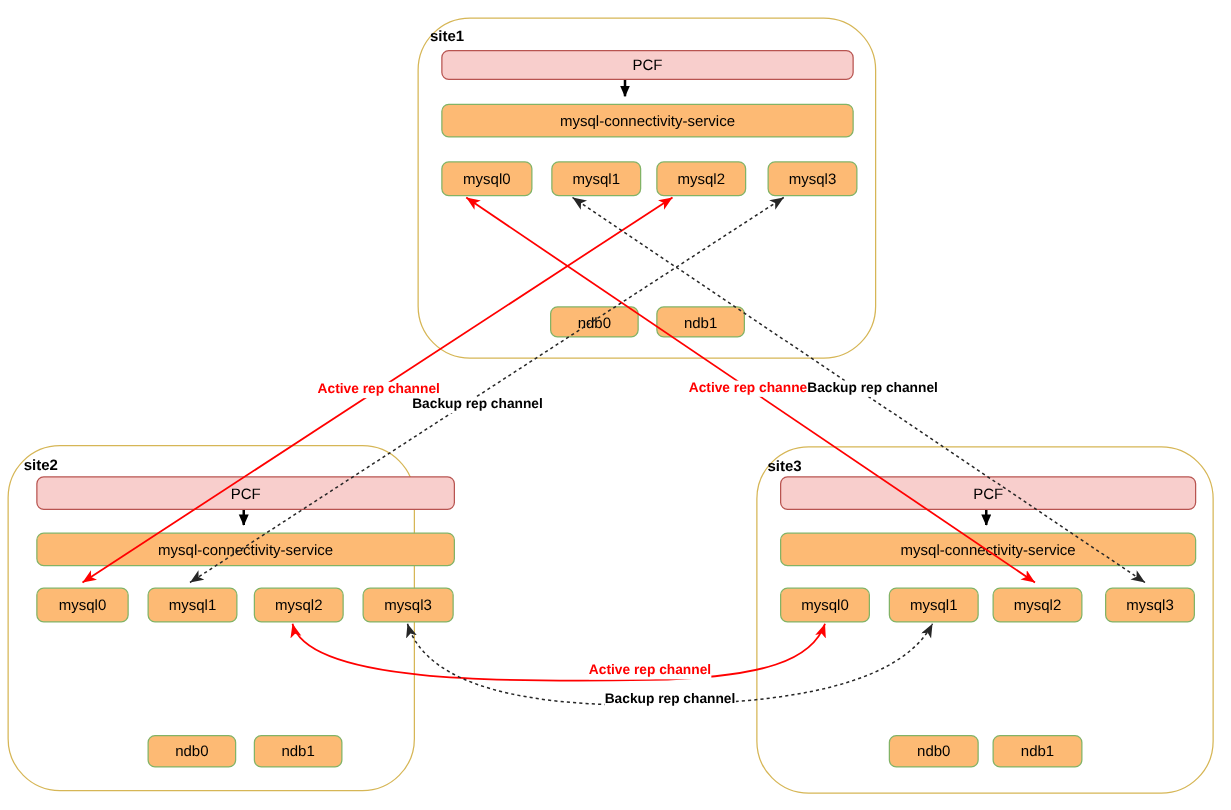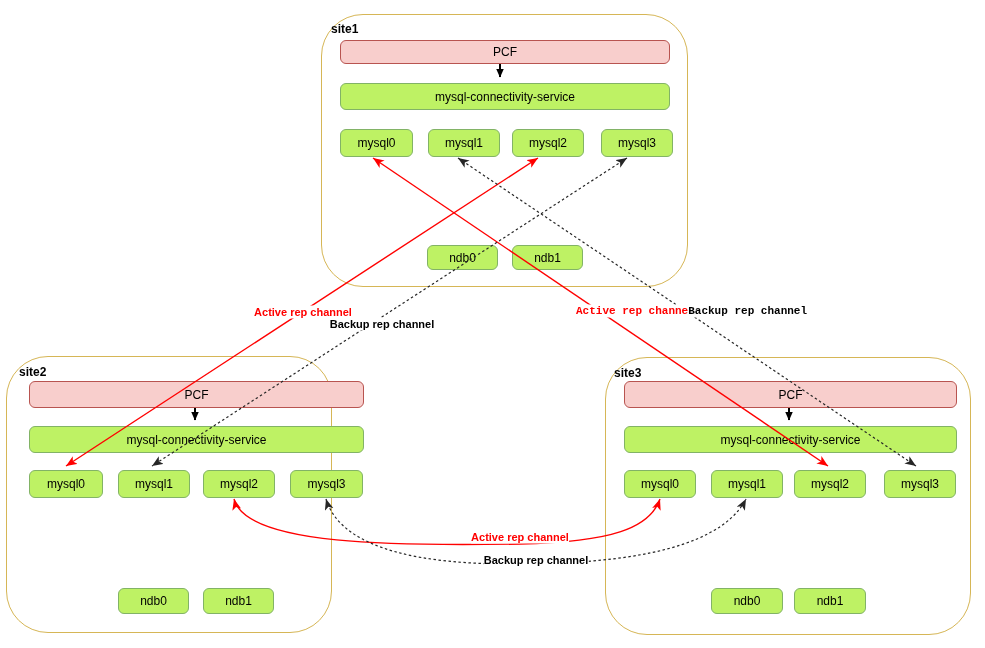--- a/index.html
+++ b/index.html
@@ -31,21 +31,21 @@
     align-items: center;
     justify-content: center;
     font-size: 12px;
     font-weight: normal;
     color: #000000;
     border-radius: 6px;
     box-sizing: border-box;
     white-space: nowrap;
   }
   .pcf-box   { background: #f8cecc; border: 1px solid #b85450; }
-  .green-box { background: #bef264; border: 1px solid #82b366; }
+  .green-box { background: #fdba74; border: 1px solid #82b366; }
   .overlay {
     position: absolute;
     left: 0; top: 0;
     z-index: 5;
     pointer-events: none;
   }
   .edge-label {
     position: absolute;
     z-index: 6;
     font-size: 11px;
@@ -57,21 +57,21 @@
   .edge-label.centered { transform: translate(-50%, -50%); text-align: right; }
   .active-text { color: #ff0000; }
   .backup-text { color: #000000; }
   .label-pair { display: flex; transform: translateY(-50%); }
 </style>
 </head>
 <body>
 
 <div class="canvas">
 
-  <div class="site" id="site1" style="left:321px; top:14px; width:367px; height:273px;">
+  <div class="site" id="site1" style="left:334px; top:14px; width:367px; height:273px;">
     <div class="site-label" style="left:9px; top:7px;">site1</div>
     <div class="box pcf-box" style="left:18px; top:25px; width:330px; height:24px;">PCF</div>
     <div class="box green-box" style="left:18px; top:68px; width:330px; height:27px;">mysql-connectivity-service</div>
     <div class="box green-box" style="left:18px; top:114px; width:73px; height:28px;">mysql0</div>
     <div class="box green-box" style="left:106px; top:114px; width:72px; height:28px;">mysql1</div>
     <div class="box green-box" style="left:190px; top:114px; width:72px; height:28px;">mysql2</div>
     <div class="box green-box" style="left:279px; top:114px; width:72px; height:28px;">mysql3</div>
     <div class="box green-box" style="left:105px; top:230px; width:71px; height:25px;">ndb0</div>
     <div class="box green-box" style="left:190px; top:230px; width:71px; height:25px;">ndb1</div>
   </div>
@@ -122,21 +122,21 @@
     <path d="M234,499 C246,546 400,546 520,544 C612,542 650,528 660,499" fill="none" stroke="#ff0000" stroke-width="1.4" marker-start="url(#mRed)" marker-end="url(#mRed)"></path>
 
     <line x1="458" y1="158" x2="916" y2="466" stroke="#262626" stroke-width="1.2" stroke-dasharray="2.5,2.5" marker-start="url(#mDark)" marker-end="url(#mDark)"></line>
     <line x1="627" y1="158" x2="152" y2="466" stroke="#262626" stroke-width="1.2" stroke-dasharray="2.5,2.5" marker-start="url(#mDark)" marker-end="url(#mDark)"></line>
     <path d="M326,499 C342,552 430,564 510,564 C600,564 716,556 746,499" fill="none" stroke="#262626" stroke-width="1.2" stroke-dasharray="2.5,2.5" marker-start="url(#mDark)" marker-end="url(#mDark)"></path>
   </svg>
 
   <div class="edge-label centered active-text" style="left:303px; top:312px;">Active rep channel</div>
   <div class="edge-label centered backup-text" style="left:382px; top:324px;">Backup rep channel</div>
 
-  <div class="edge-label label-pair" style="left:576px; top:311px;font-family:Liberation Mono, monospace;">
+  <div class="edge-label label-pair" style="left:551px; top:311px;">
     <span class="active-text">Active rep channe</span>
       <span class="backup-text">Backup rep channel</span>
   </div>
 
   <div class="edge-label centered active-text" style="left:520px; top:537px;">Active rep channel</div>
   <div class="edge-label centered backup-text" style="left:536px; top:560px;">Backup rep channel</div>
 
 </div>
 
 </body></html>

